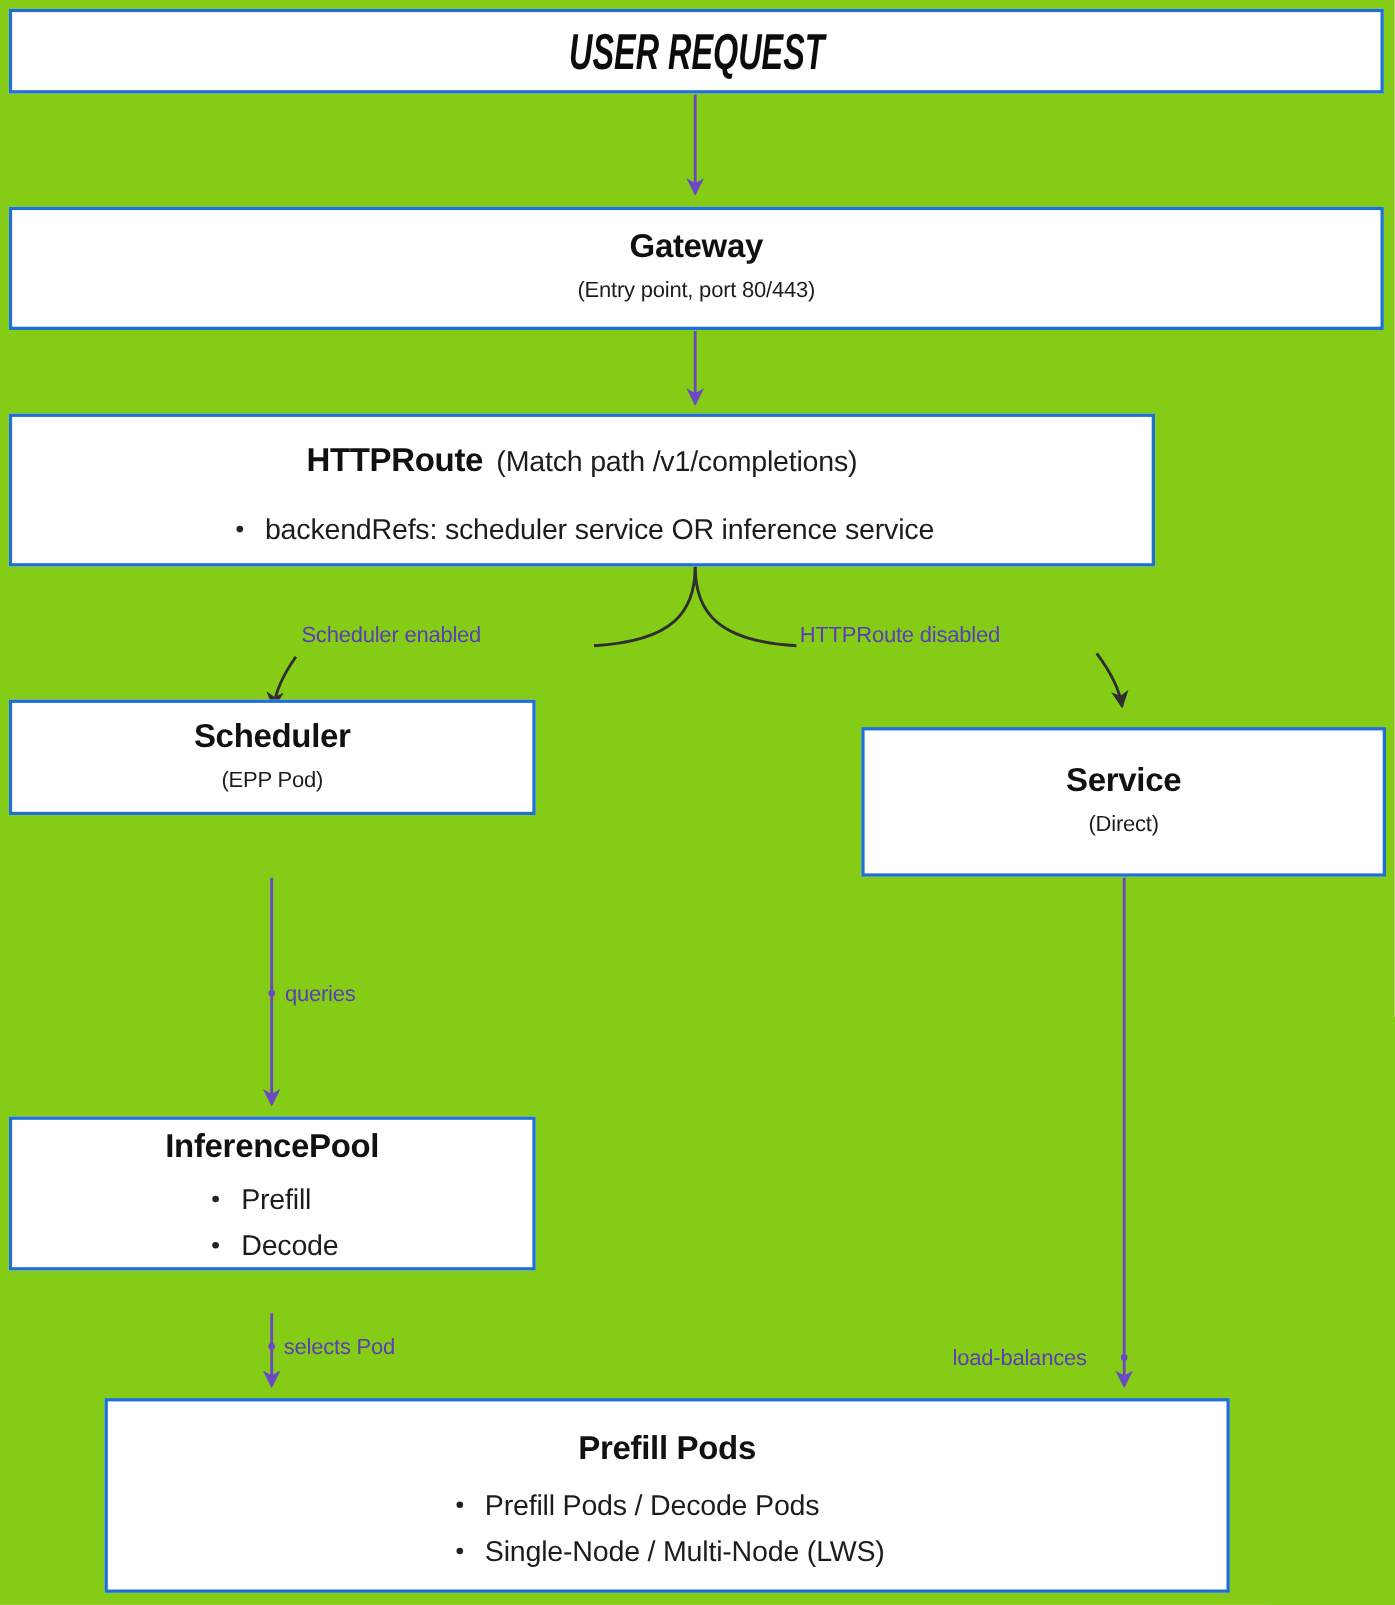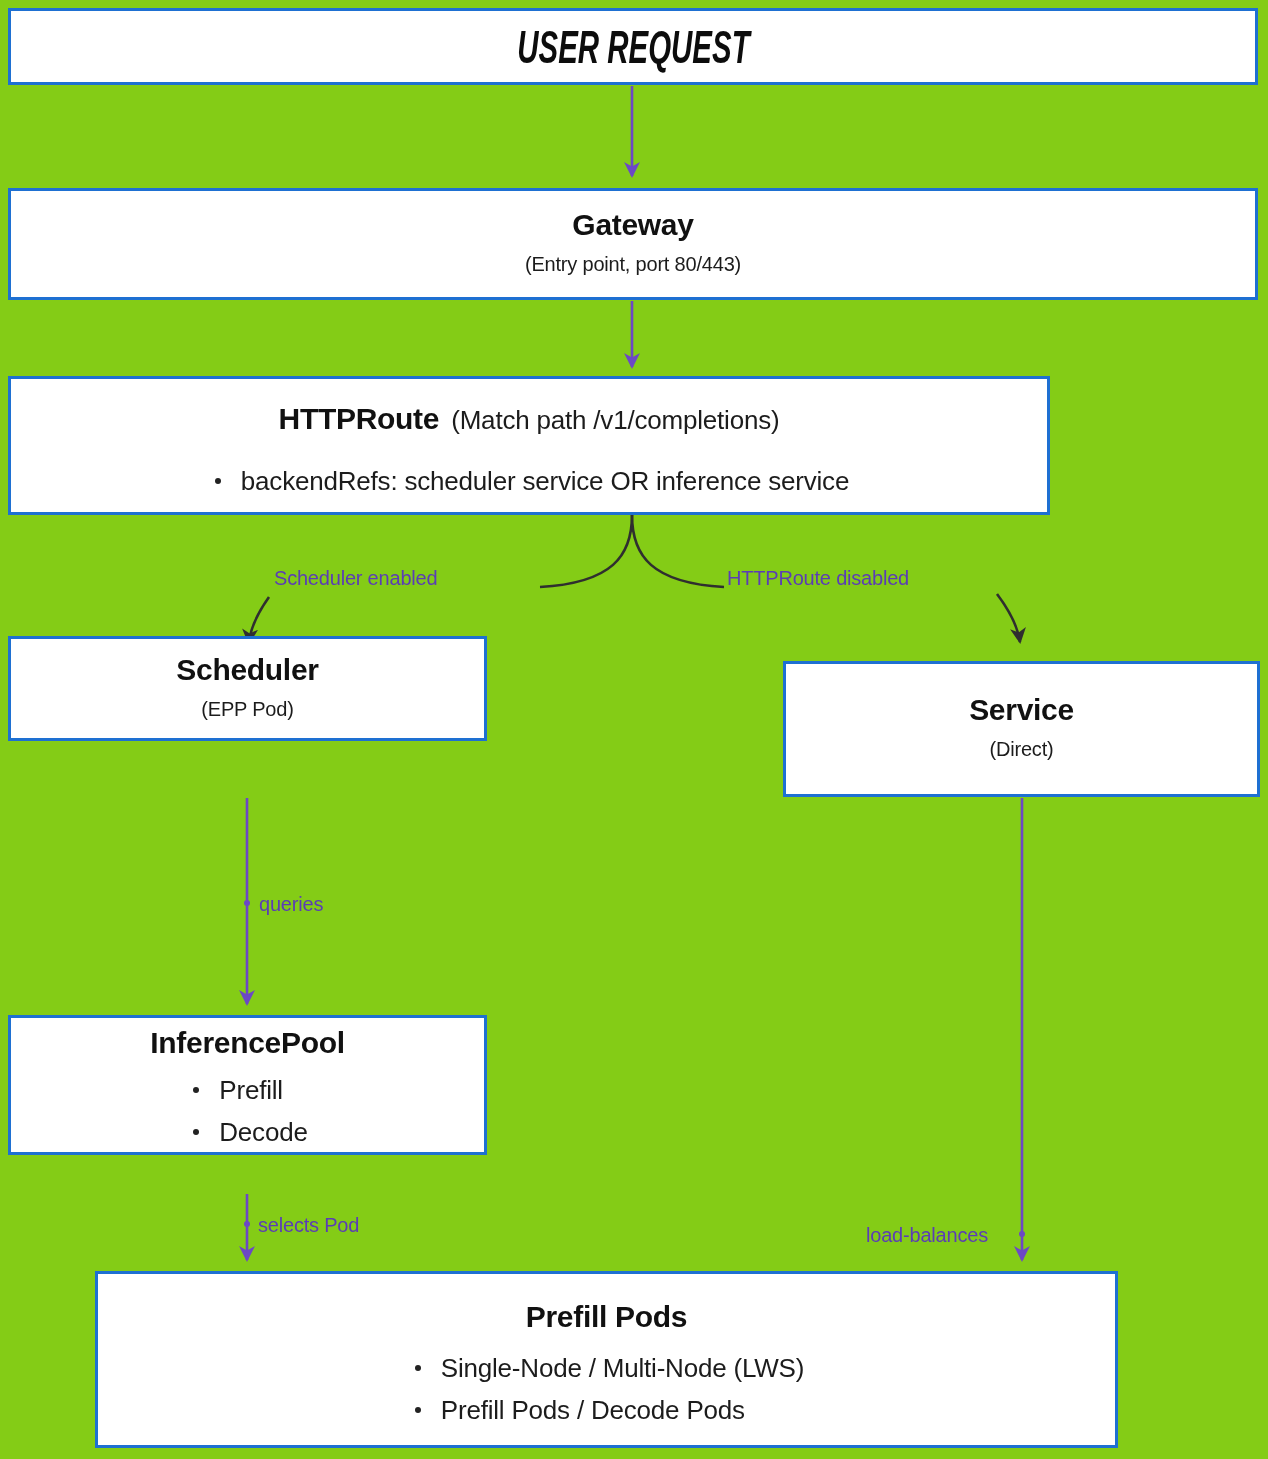--- a/index.html
+++ b/index.html
@@ -164,18 +164,18 @@
       <li>Decode</li>
     </ul>
   </div>
 
   <div class="edge-label" style="left:258px;top:1209px;">selects Pod</div>
   <div class="edge-label" style="left:822px;top:1219px;margin-left:44px;">load-balances</div>
 
   <div class="node" style="left:95px;top:1271px;width:1023px;height:177px;padding-top:8px;">
     <div class="node-title">Prefill Pods</div>
     <ul class="bullets" style="margin-top:10px;">
+      <li>Prefill Pods / Decode Pods</li>
       <li>Single-Node / Multi-Node (LWS)</li>
-      <li>Prefill Pods / Decode Pods</li>
     </ul>
   </div>
 
 </div>
 
 </body></html>

